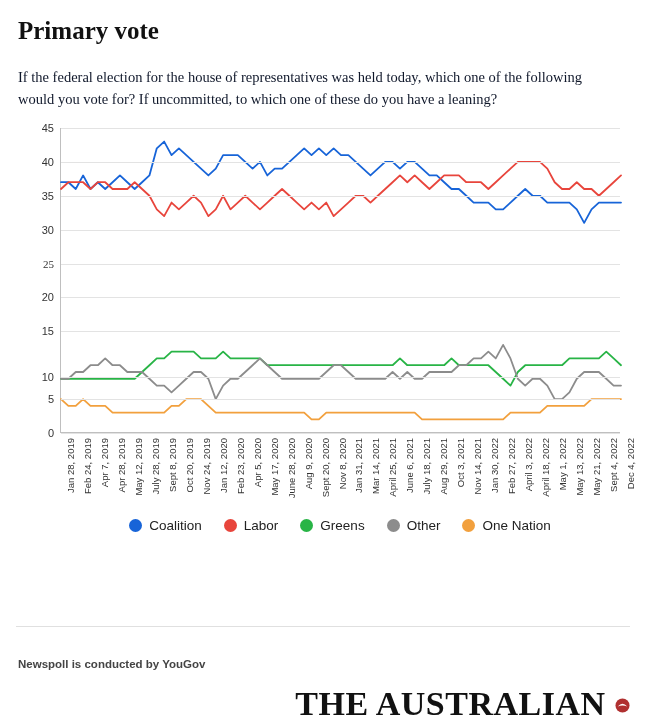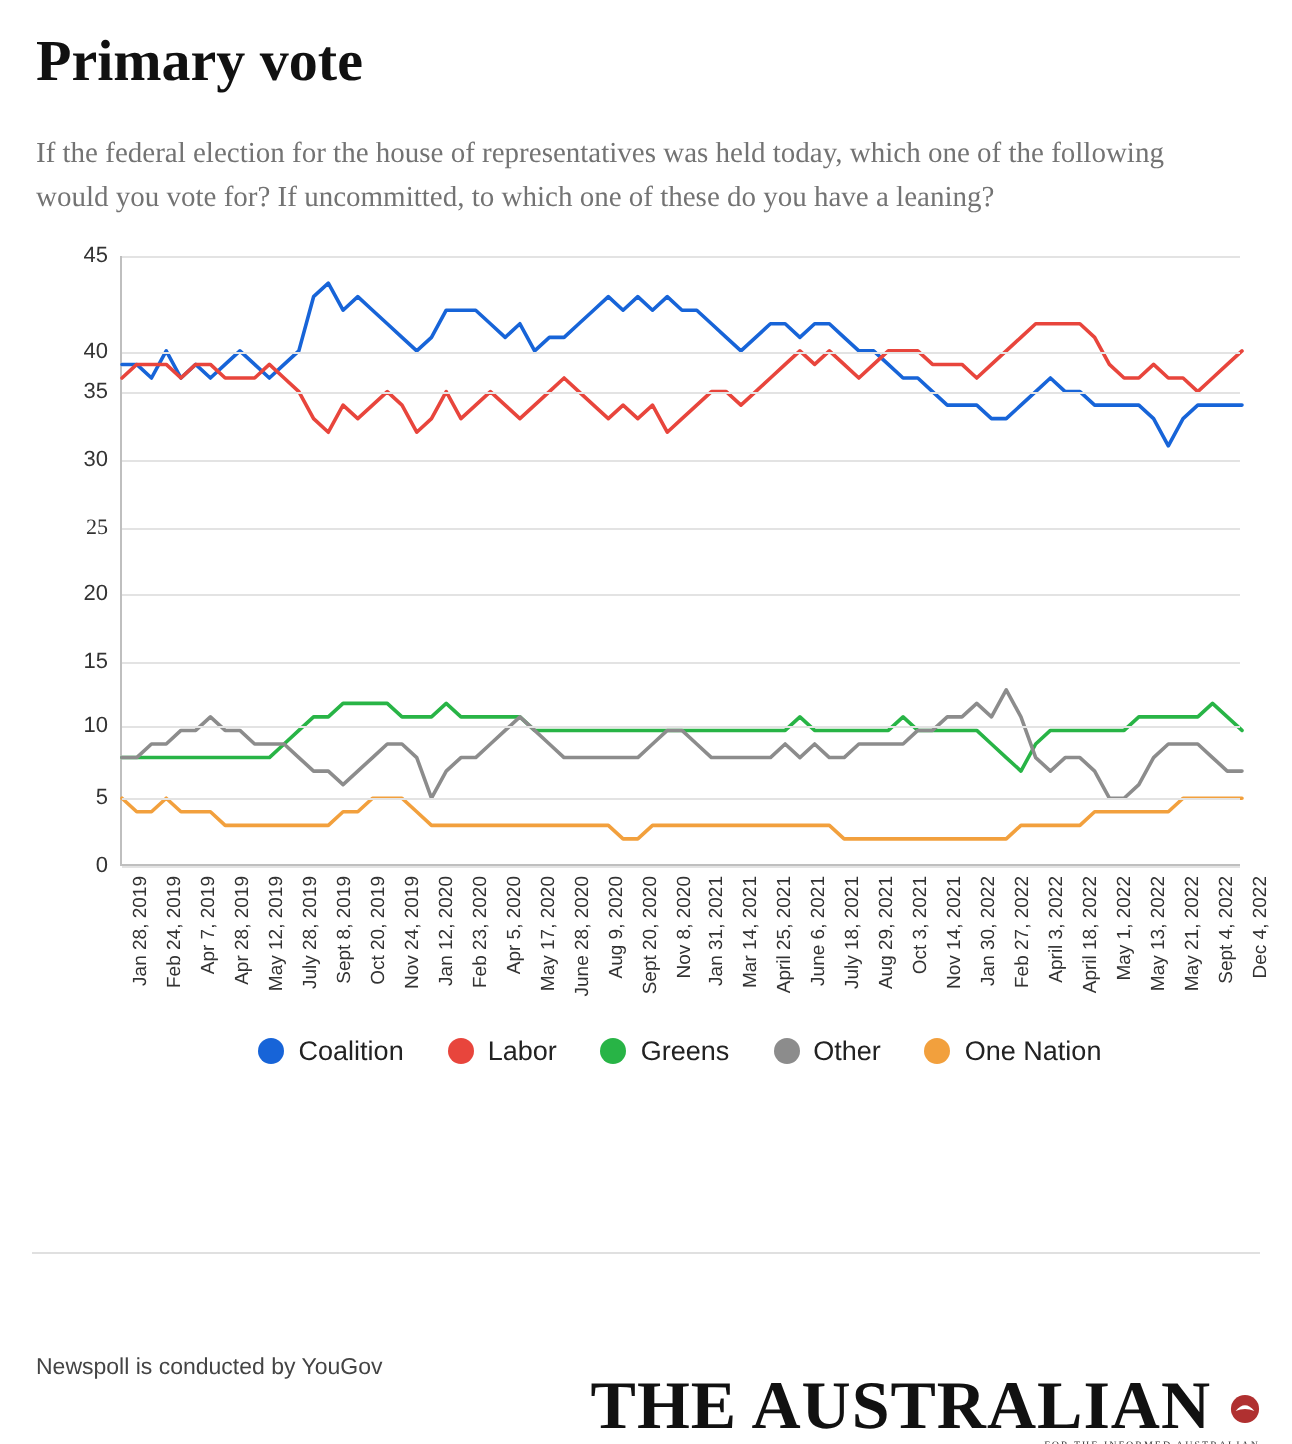--- a/index.html
+++ b/index.html
@@ -17,31 +17,31 @@
   .page {
     position: relative;
     width: 646px;
     height: 722px;
     box-sizing: border-box;
     padding: 0 16px;
   }
   .title {
     font-family: "Liberation Serif", serif;
     font-weight: bold;
-    font-size: 29px;
+    font-size: 25px;
     line-height: 34px;
     margin: 14px 0 0 2px;
     color: #111111;
   }
   .subtitle {
     font-family: "Liberation Serif", serif;
     font-size: 14.5px;
     line-height: 22px;
     margin: 18px 2px 0 2px;
-    color: #737373;
+    color: #0f172a;
     max-width: 600px;
   }
   .chart-wrap {
     position: relative;
     margin-top: 12px;
     width: 614px;
     height: 400px;
   }
   .plot {
     position: absolute;
@@ -113,23 +113,24 @@
     left: 18px;
     top: 622px;
     font-family: "Liberation Serif", serif;
     font-style: italic;
     font-size: 12.5px;
     color: #333333;
   }
   .source {
     position: absolute;
     left: 18px;
-    top: 664px;
+    top: 644px;
     font-size: 11.5px;
     color: #444444;
+    font-weight: bold;
   }
   .divider {
     position: absolute;
     left: 16px;
     top: 612px;
     width: 614px;
     height: 1px;
     background: #e0e0e0;
   }
   .masthead {
@@ -178,39 +179,39 @@
           <polyline points="0.00,250.78 7.37,250.78 14.74,250.78 22.11,250.78 29.47,250.78 36.84,250.78 44.21,250.78 51.58,250.78 58.95,250.78 66.32,250.78 73.68,250.78 81.05,244.00 88.42,237.22 95.79,230.44 103.16,230.44 110.53,223.67 117.89,223.67 125.26,223.67 132.63,223.67 140.00,230.44 147.37,230.44 154.74,230.44 162.11,223.67 169.47,230.44 176.84,230.44 184.21,230.44 191.58,230.44 198.95,230.44 206.32,237.22 213.68,237.22 221.05,237.22 228.42,237.22 235.79,237.22 243.16,237.22 250.53,237.22 257.89,237.22 265.26,237.22 272.63,237.22 280.00,237.22 287.37,237.22 294.74,237.22 302.11,237.22 309.47,237.22 316.84,237.22 324.21,237.22 331.58,237.22 338.95,230.44 346.32,237.22 353.68,237.22 361.05,237.22 368.42,237.22 375.79,237.22 383.16,237.22 390.53,230.44 397.89,237.22 405.26,237.22 412.63,237.22 420.00,237.22 427.37,237.22 434.74,244.00 442.11,250.78 449.47,257.56 456.84,244.00 464.21,237.22 471.58,237.22 478.95,237.22 486.32,237.22 493.68,237.22 501.05,237.22 508.42,230.44 515.79,230.44 523.16,230.44 530.53,230.44 537.89,230.44 545.26,223.67 552.63,230.44 560.00,237.22" fill="none" stroke="#28b446" stroke-width="1.8" stroke-linejoin="round" stroke-linecap="round"></polyline>
           <polyline points="0.00,250.78 7.37,250.78 14.74,244.00 22.11,244.00 29.47,237.22 36.84,237.22 44.21,230.44 51.58,237.22 58.95,237.22 66.32,244.00 73.68,244.00 81.05,244.00 88.42,250.78 95.79,257.56 103.16,257.56 110.53,264.33 117.89,257.56 125.26,250.78 132.63,244.00 140.00,244.00 147.37,250.78 154.74,271.11 162.11,257.56 169.47,250.78 176.84,250.78 184.21,244.00 191.58,237.22 198.95,230.44 206.32,237.22 213.68,244.00 221.05,250.78 228.42,250.78 235.79,250.78 243.16,250.78 250.53,250.78 257.89,250.78 265.26,244.00 272.63,237.22 280.00,237.22 287.37,244.00 294.74,250.78 302.11,250.78 309.47,250.78 316.84,250.78 324.21,250.78 331.58,244.00 338.95,250.78 346.32,244.00 353.68,250.78 361.05,250.78 368.42,244.00 375.79,244.00 383.16,244.00 390.53,244.00 397.89,237.22 405.26,237.22 412.63,230.44 420.00,230.44 427.37,223.67 434.74,230.44 442.11,216.89 449.47,230.44 456.84,250.78 464.21,257.56 471.58,250.78 478.95,250.78 486.32,257.56 493.68,271.11 501.05,271.11 508.42,264.33 515.79,250.78 523.16,244.00 530.53,244.00 537.89,244.00 545.26,250.78 552.63,257.56 560.00,257.56" fill="none" stroke="#8c8c8c" stroke-width="1.8" stroke-linejoin="round" stroke-linecap="round"></polyline>
           <polyline points="0.00,271.11 7.37,277.89 14.74,277.89 22.11,271.11 29.47,277.89 36.84,277.89 44.21,277.89 51.58,284.67 58.95,284.67 66.32,284.67 73.68,284.67 81.05,284.67 88.42,284.67 95.79,284.67 103.16,284.67 110.53,277.89 117.89,277.89 125.26,271.11 132.63,271.11 140.00,271.11 147.37,277.89 154.74,284.67 162.11,284.67 169.47,284.67 176.84,284.67 184.21,284.67 191.58,284.67 198.95,284.67 206.32,284.67 213.68,284.67 221.05,284.67 228.42,284.67 235.79,284.67 243.16,284.67 250.53,291.44 257.89,291.44 265.26,284.67 272.63,284.67 280.00,284.67 287.37,284.67 294.74,284.67 302.11,284.67 309.47,284.67 316.84,284.67 324.21,284.67 331.58,284.67 338.95,284.67 346.32,284.67 353.68,284.67 361.05,291.44 368.42,291.44 375.79,291.44 383.16,291.44 390.53,291.44 397.89,291.44 405.26,291.44 412.63,291.44 420.00,291.44 427.37,291.44 434.74,291.44 442.11,291.44 449.47,284.67 456.84,284.67 464.21,284.67 471.58,284.67 478.95,284.67 486.32,277.89 493.68,277.89 501.05,277.89 508.42,277.89 515.79,277.89 523.16,277.89 530.53,271.11 537.89,271.11 545.26,271.11 552.63,271.11 560.00,271.11" fill="none" stroke="#f2a03d" stroke-width="1.8" stroke-linejoin="round" stroke-linecap="round"></polyline>
         </svg>
     <div class="gridline" style="top: 305px;">
           <span class="ytick" style="top: 0px;">0</span>
         </div>
         <div class="gridline" style="top: 271.111px;">
           <span class="ytick" style="top: 0px;">5</span>
         </div>
-        <div class="gridline" style="top: 235px;">
+        <div class="gridline" style="top: 249px;">
           <span class="ytick" style="top: 0px;">10</span>
         </div>
         <div class="gridline" style="top: 203.333px;">
           <span class="ytick" style="top: 0px;">15</span>
         </div>
         <div class="gridline" style="top: 169.444px; text-align: right;">
           <span class="ytick" style="top: 0px;">20</span>
         </div>
         <div class="gridline" style="top: 135.556px; font-family: Liberation Serif, serif;">
           <span class="ytick" style="top: 0px;">25</span>
         </div>
         <div class="gridline" style="top: 101.667px;">
           <span class="ytick" style="top: 0px;">30</span>
         </div>
         <div class="gridline" style="top: 67.7778px;">
           <span class="ytick" style="top: 0px;">35</span>
         </div>
-        <div class="gridline" style="top: 48px;">
+        <div class="gridline" style="top: 34px;">
           <span class="ytick" style="top: 0px;">40</span>
         </div>
         <div class="gridline" style="top: 0px;">
           <span class="ytick" style="top: 0px; margin-left: 12px;">45</span>
         </div>
         <span class="xtick" style="left: 4px;">Jan 28, 2019</span>
         <span class="xtick" style="left: 20.9697px;">Feb 24, 2019</span>
         <span class="xtick" style="left: 37.9394px;">Apr 7, 2019</span>
         <span class="xtick" style="left: 54.9091px;">Apr 28, 2019</span>
         <span class="xtick" style="left: 71.8788px;">May 12, 2019</span>

